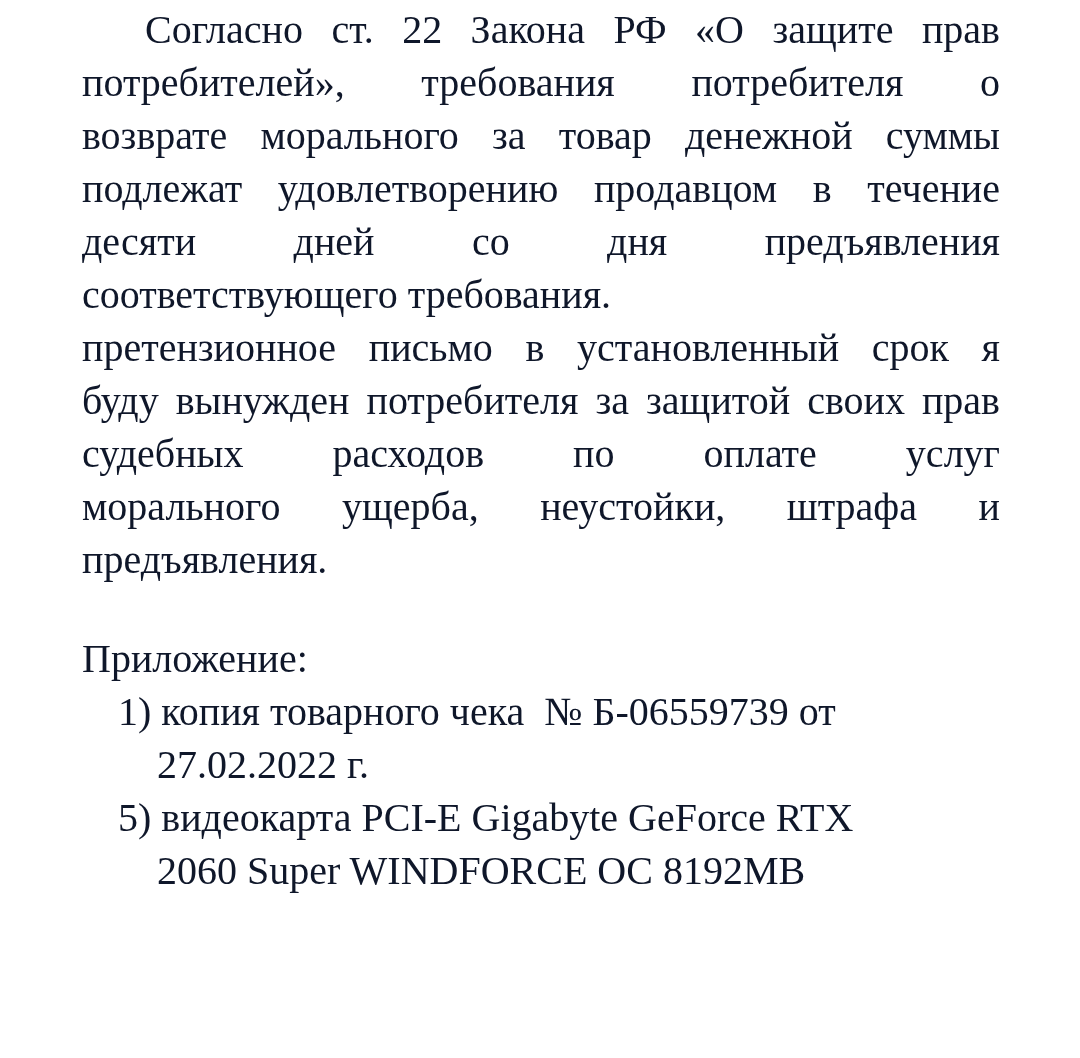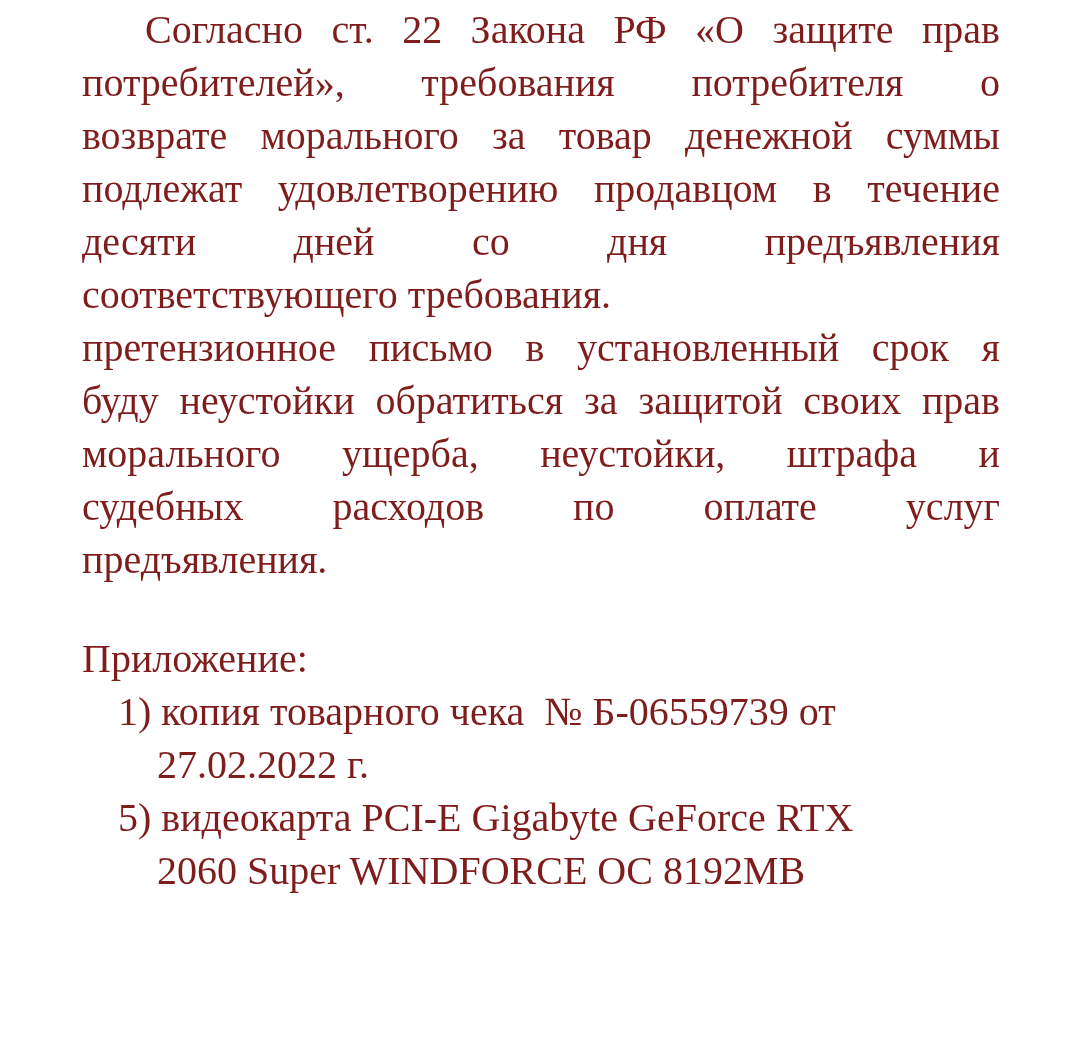--- a/index.html
+++ b/index.html
@@ -7,21 +7,21 @@
     padding: 0;
     background: #ffffff;
   }
   .page {
     position: relative;
     width: 1080px;
     height: 1058px;
     box-sizing: border-box;
     padding: 3px 80px 0 82px;
     background: #ffffff;
-    color: #7f1d1d;
+    color: #0f172a;
     font-family: "Liberation Serif", "DejaVu Serif", serif;
     font-size: 40px;
     line-height: 53px;
     overflow: hidden;
   }
   .paragraph { margin: 0; }
   .line { min-height: 53px; }
   
   .line.jl {
     text-align: justify;
@@ -45,23 +45,23 @@
       <div class="line jl fi">Согласно ст. 22 Закона РФ «О защите прав</div>
       <div class="line jl">потребителей», требования потребителя о</div>
       <div class="line jl">возврате морального за товар денежной суммы</div>
       <div class="line jl">подлежат удовлетворению продавцом в течение</div>
       <div class="line jl">десяти дней со дня предъявления</div>
       <div class="line">соответствующего требования.</div>
     </div>
 
   <div class="paragraph">
       <div class="line jl">претензионное письмо в установленный срок я</div>
-      <div class="line jl">буду неустойки обратиться за защитой своих прав</div>
+      <div class="line jl">буду вынужден потребителя за защитой своих прав</div>
+      <div class="line jl">судебных расходов по оплате услуг</div>
       <div class="line jl">морального ущерба, неустойки, штрафа и</div>
-      <div class="line jl">судебных расходов по оплате услуг</div>
       <div class="line">предъявления.</div>
     </div>
 
   <div class="attachment">
 
     <div class="attachment-heading">Приложение:</div>
 
     <div class="attachment-item">
         <div class="line li-first">1) копия товарного чека  № Б-06559739 от</div>
         <div class="line li-cont">27.02.2022 г.</div>

